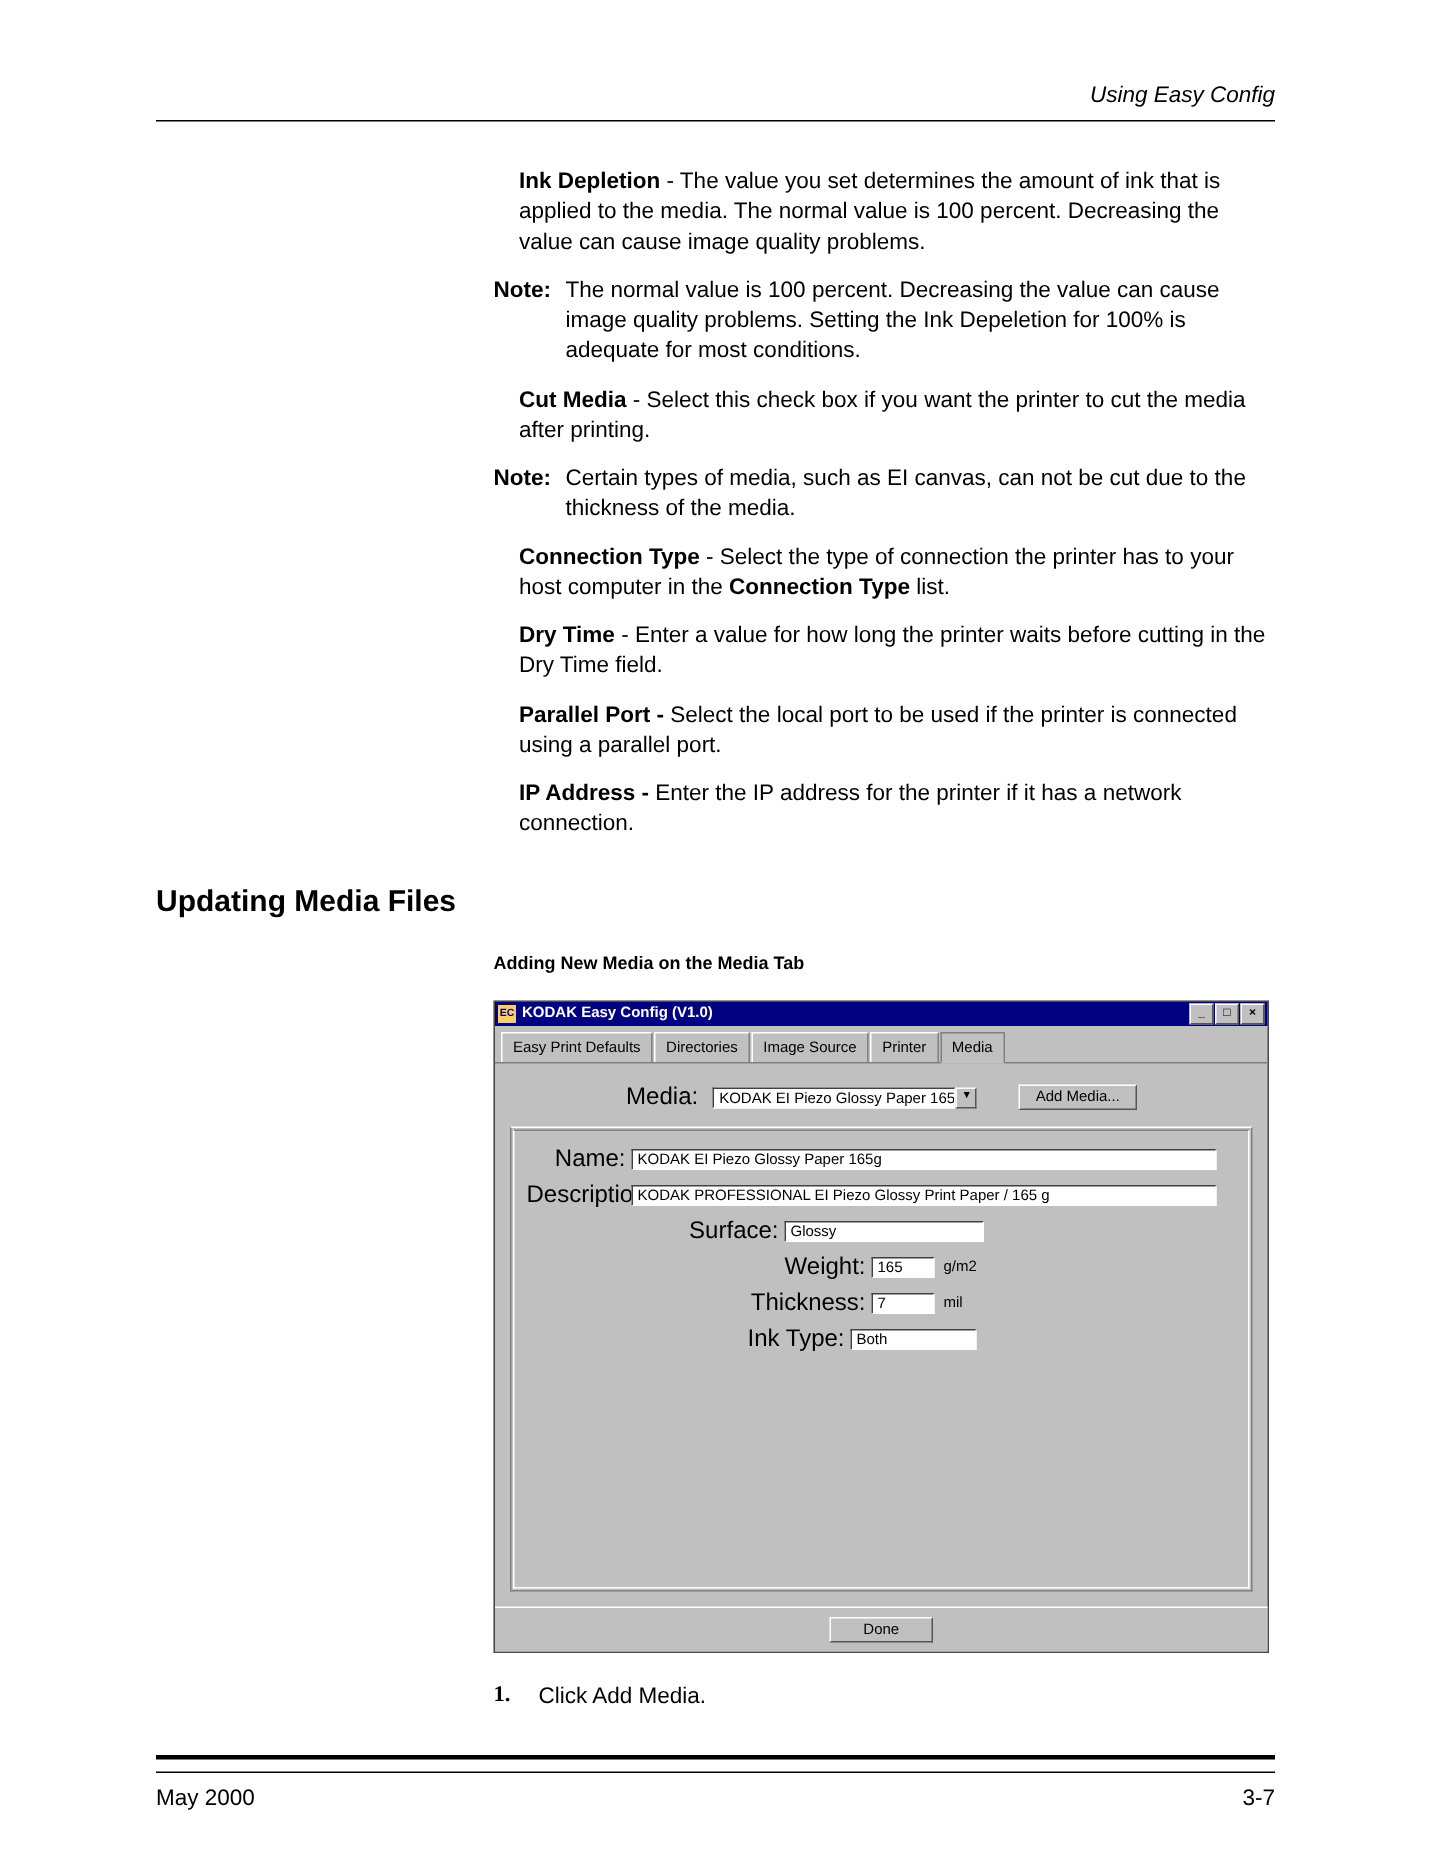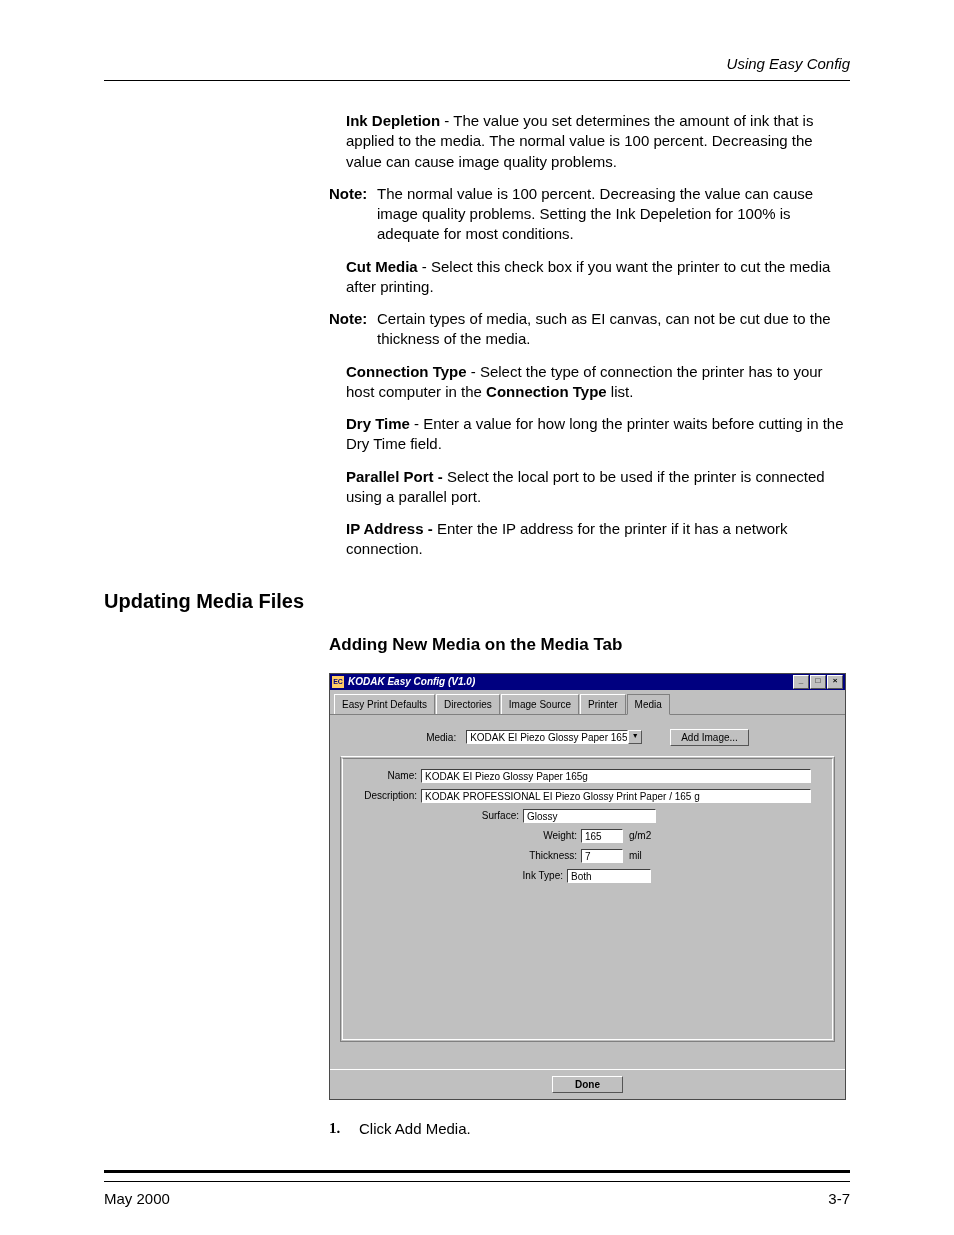--- a/index.html
+++ b/index.html
@@ -49,21 +49,21 @@
   .note-body {
     flex: 1;
   }
   .h2 {
     font-size: 20px;
     font-weight: bold;
     margin: 30px 0 22px 0;
   }
   .h3 {
     margin-left: 225px;
-    font-size: 17px;
+    font-size: 12px;
     font-weight: bold;
     margin-bottom: 18px;
   }
   .step {
     margin-left: 225px;
     font-size: 15px;
     display: flex;
     margin-top: 20px;
   }
   .step-num {
@@ -96,21 +96,20 @@
     background: #ffcc66;
     margin-right: 4px;
     font-size: 7px;
     color: #000080;
     display:flex;
     align-items:center;
     justify-content:center;
   }
   .titlebar-text {
     flex: 1;
-    font-style: italic;
   }
   .titlebar-btns {
     display: flex;
     gap: 1px;
   }
   .titlebar-btn {
     width: 14px;
     height: 12px;
     background: #c0c0c0;
     border: 1px solid #fff;
@@ -151,21 +150,21 @@
     position: relative;
   }
   .row {
     display: flex;
     align-items: center;
     margin-bottom: 6px;
   }
   .row label {
     text-align: right;
     margin-right: 4px;
-    font-size: 10px;
+    font-size: 16px;
   }
   .field {
     background: white;
     border: 1px solid #808080;
     border-top-color:#404040;border-left-color:#404040;
     border-right-color:#fff;border-bottom-color:#fff;
     height: 14px;
     padding: 1px 3px;
     font-size: 10px;
     box-sizing: border-box;
@@ -206,21 +205,20 @@
     border:1px solid #fff;
     border-top-color:#808080;
     pointer-events:none;
   }
   .bottom-bar {
     background:#c0c0c0;
     padding:6px;
     display:flex;
     justify-content:center;
     border-top:1px solid #fff;
-    font-weight:bold;
   }
   .footer {
     position: absolute;
     bottom: 28px;
     left: 104px;
     right: 104px;
   }
   .footer-rule-thick {
     border: none;
     border-top: 3px solid black;
@@ -303,21 +301,21 @@
     </div>
 
     <div class="panel">
       <div class="row" style="justify-content:center;gap:6px;">
         <label style="width:auto">Media:</label>
         <div class="dropdown">
           <div class="field" style="width:162px">KODAK EI Piezo Glossy Paper 165g</div>
           <div class="arrow">▼</div>
         </div>
         <div style="width:16px"></div>
-        <div class="btn">Add Image...</div>
+        <div class="btn">Add Media...</div>
       </div>
 
       <div class="groupbox">
         <div class="row">
           <label style="width:66px">Name:</label>
           <div class="field" style="width:390px">KODAK EI Piezo Glossy Paper 165g</div>
         </div>
         <div class="row">
           <label style="width:66px">Description:</label>
           <div class="field" style="width:390px">KODAK PROFESSIONAL EI Piezo Glossy Print Paper / 165 g</div>

